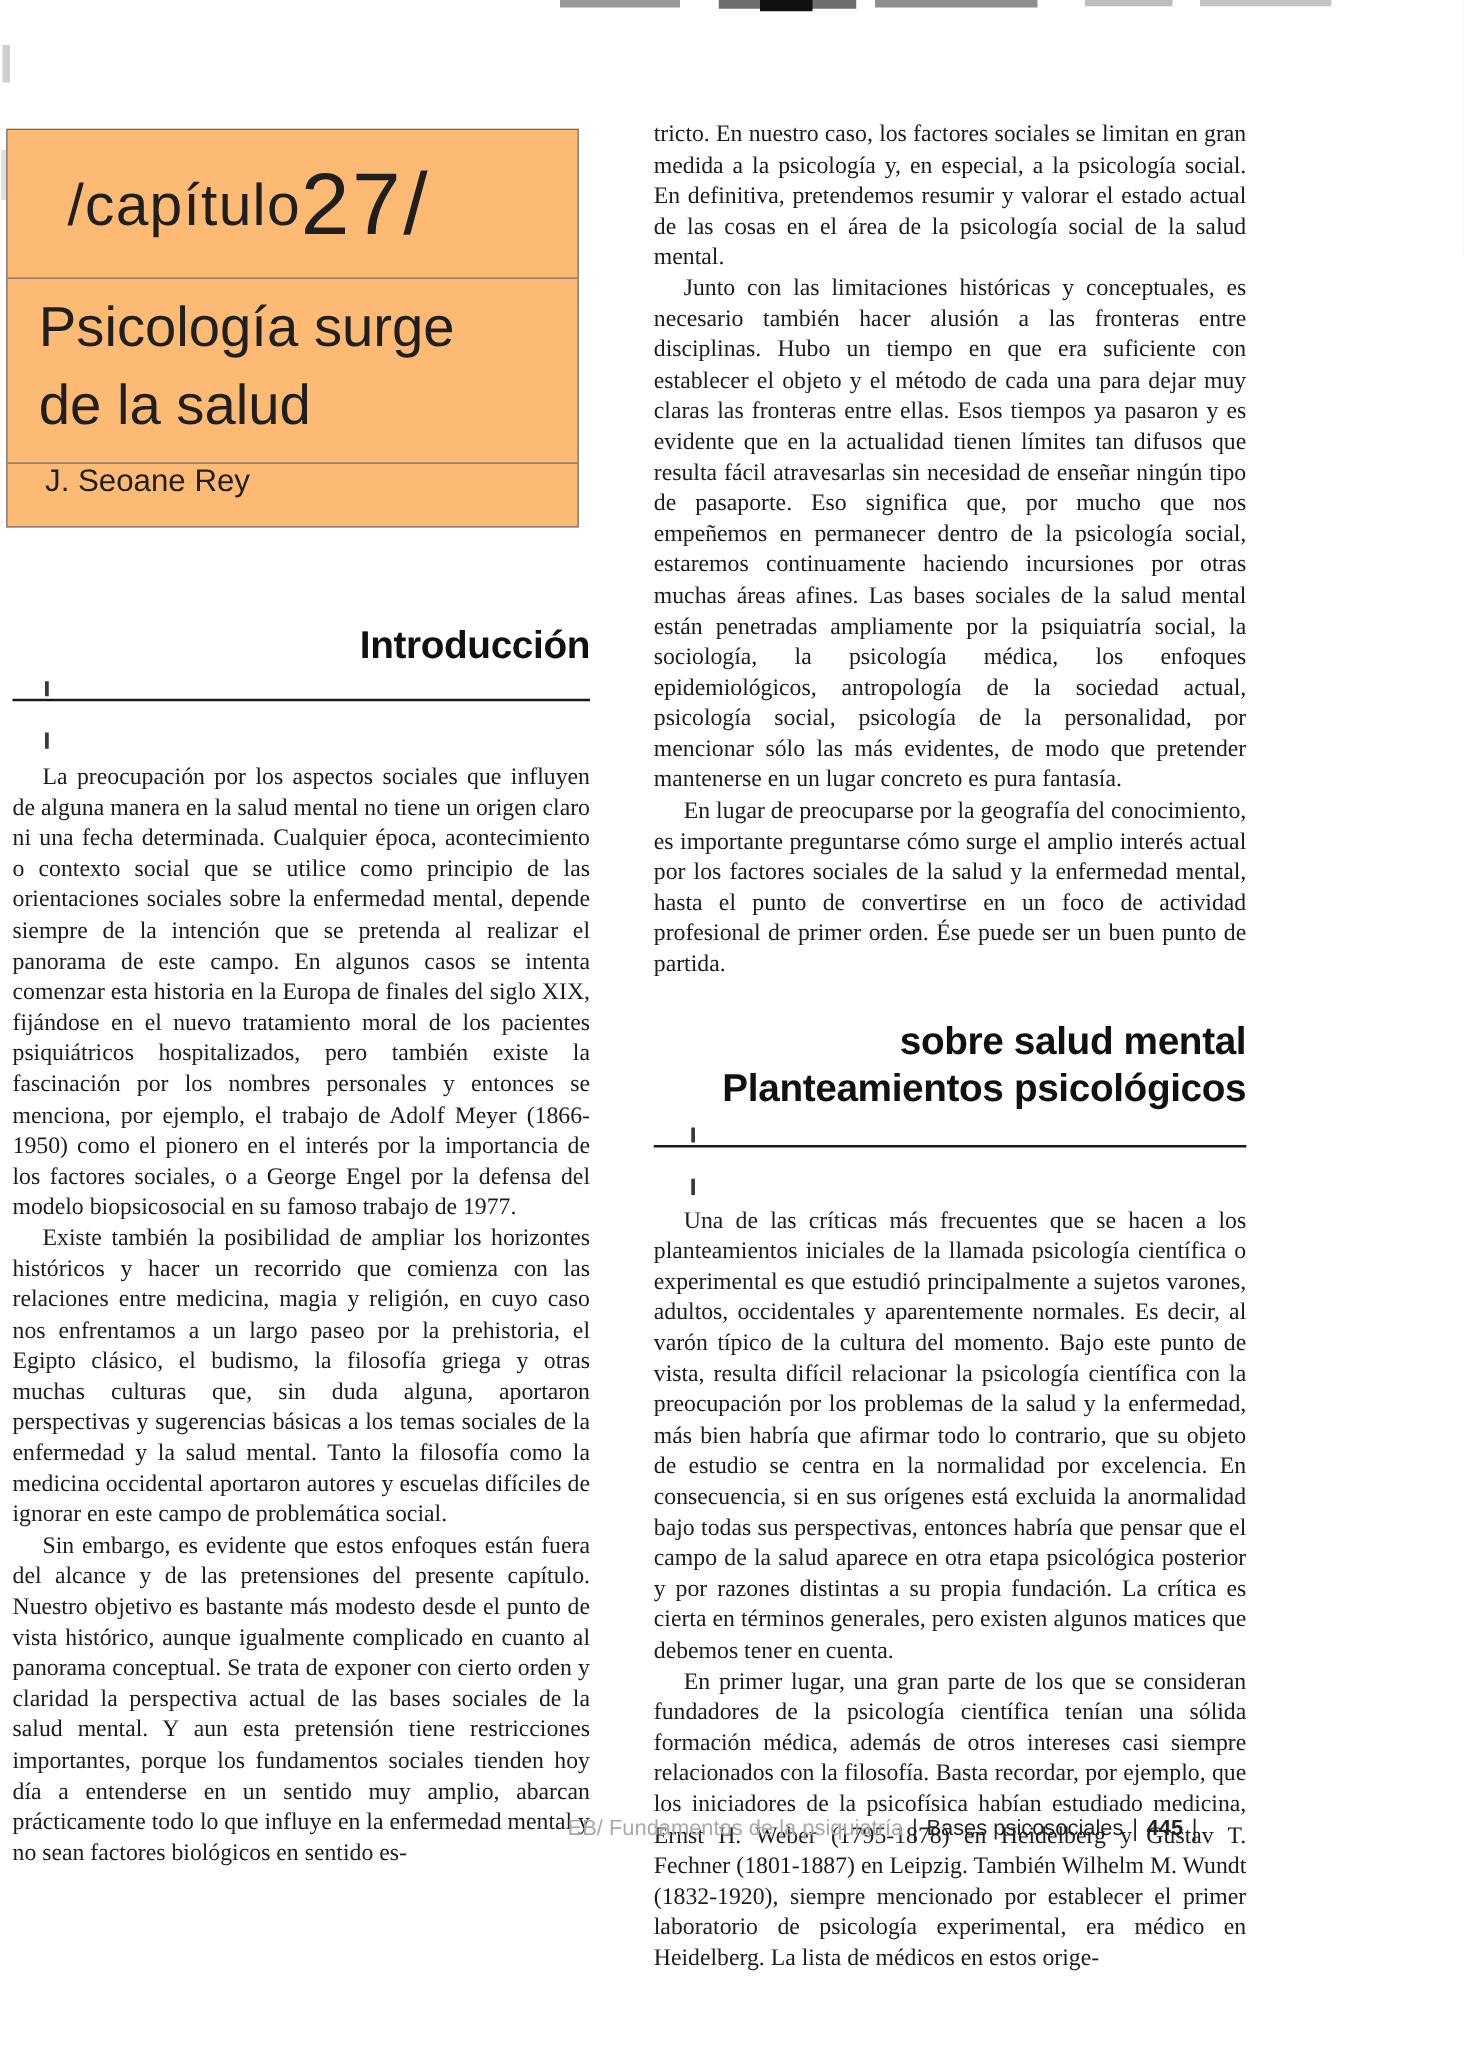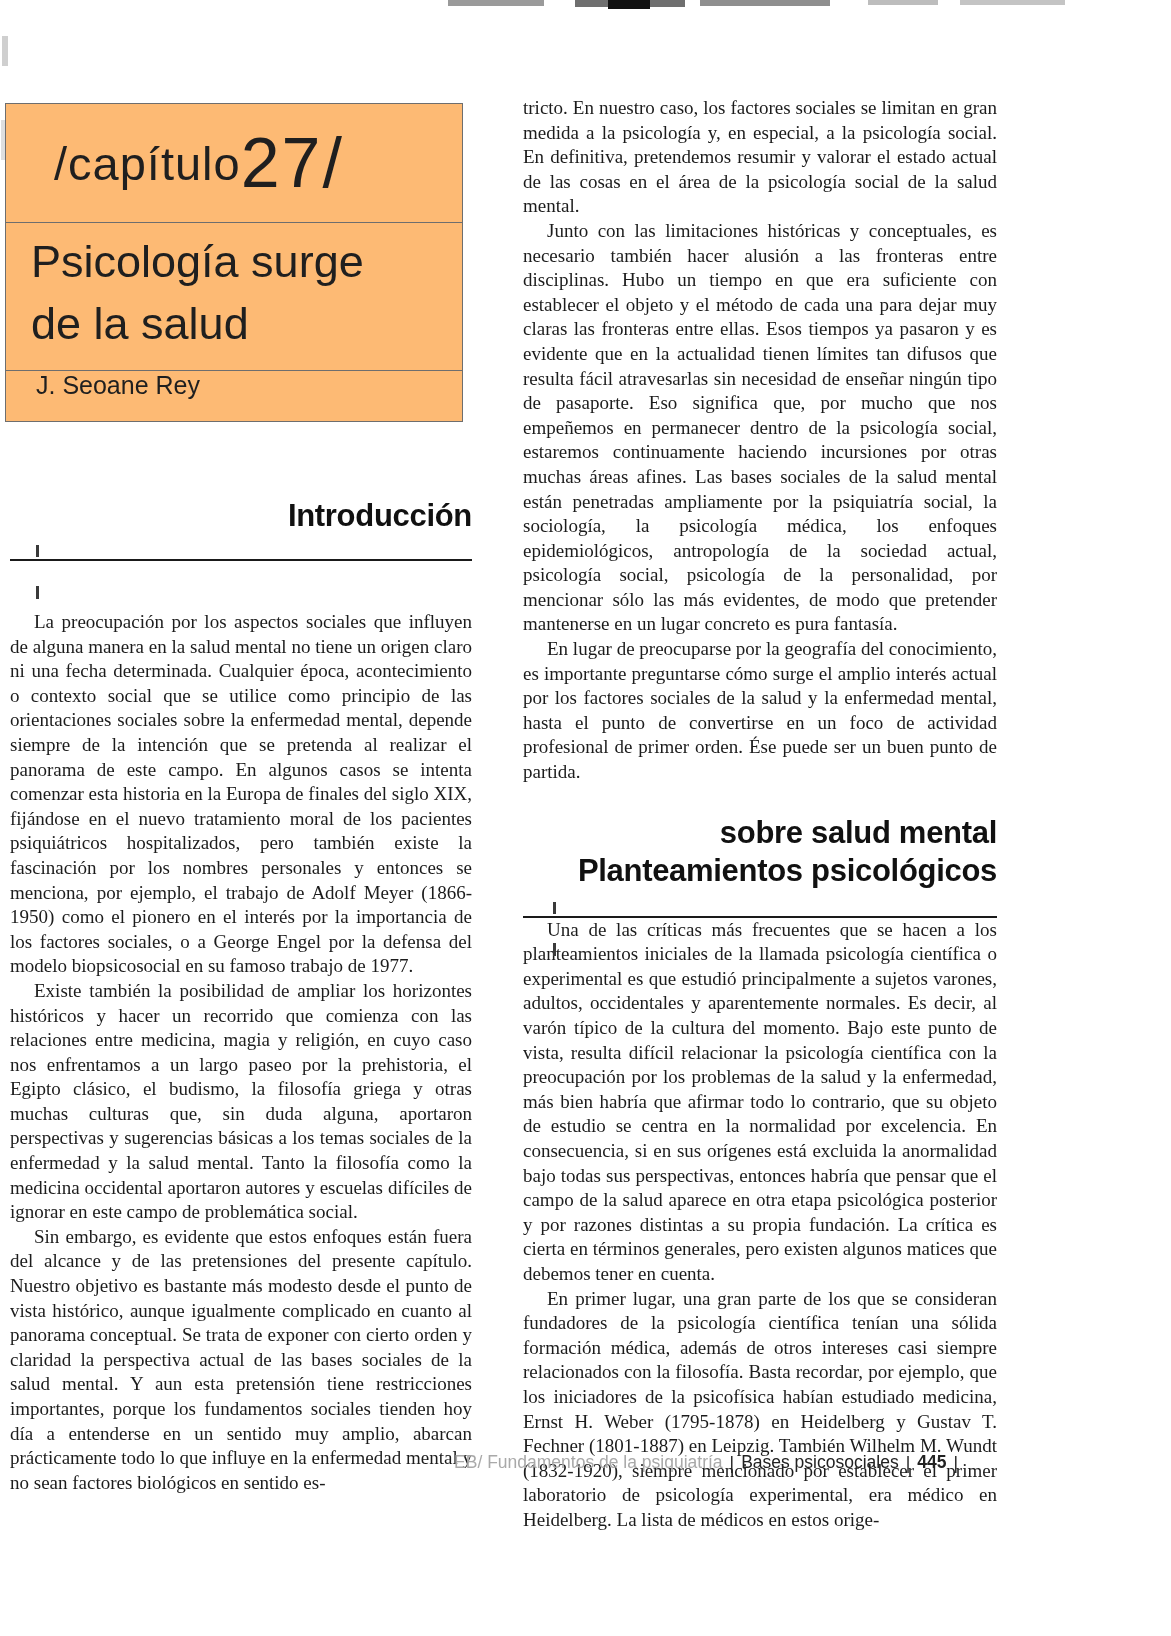--- a/index.html
+++ b/index.html
@@ -92,21 +92,21 @@
     margin: 0;
     font-size: 19px;
     line-height: 24.6px;
     text-align: justify;
     text-indent: 24px;
   }
   .no-indent { text-indent: 0; }
   .first-par { margin-top: 49px; }
   .rc-heading { margin-top: 29px; padding-left: 28px; }
   .rc-rule { margin-top: 26px; }
-  .rc-after-rule { }
+  .rc-after-rule { margin-top: 47px; }
 
   
   .footer {
     position: absolute;
     top: 1452px;
     right: 206px;
     white-space: nowrap;
     font-family: "Liberation Sans", "DejaVu Sans", sans-serif;
     font-size: 17.5px;
     color: #222222;

